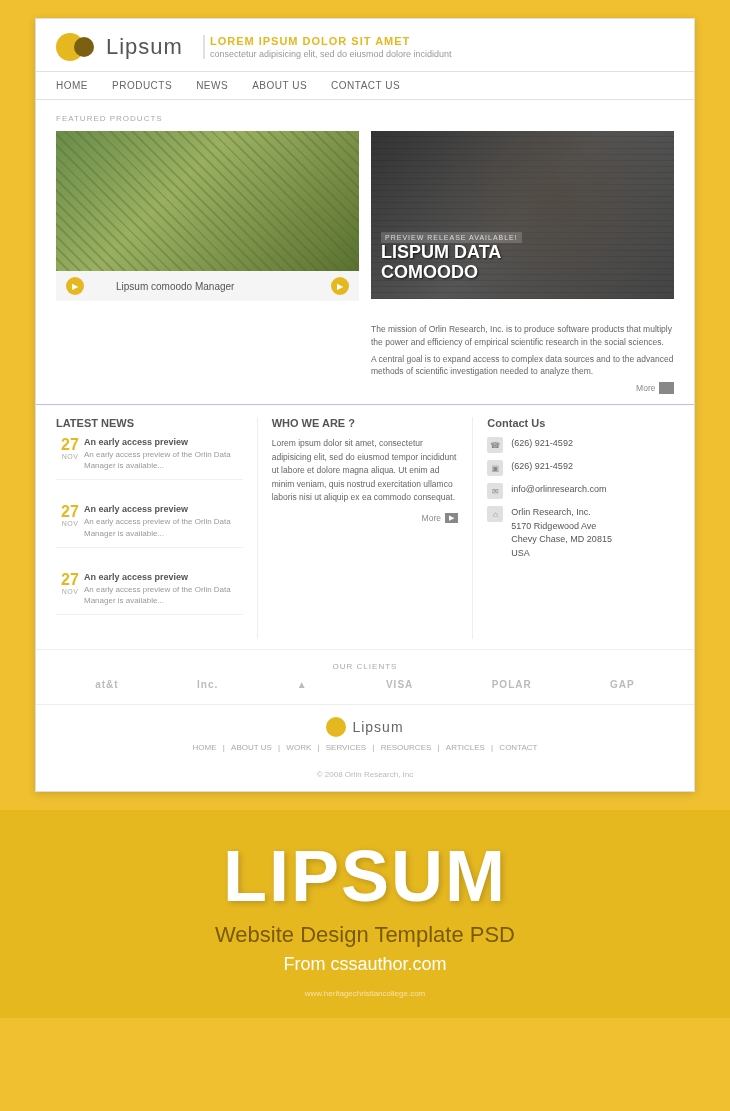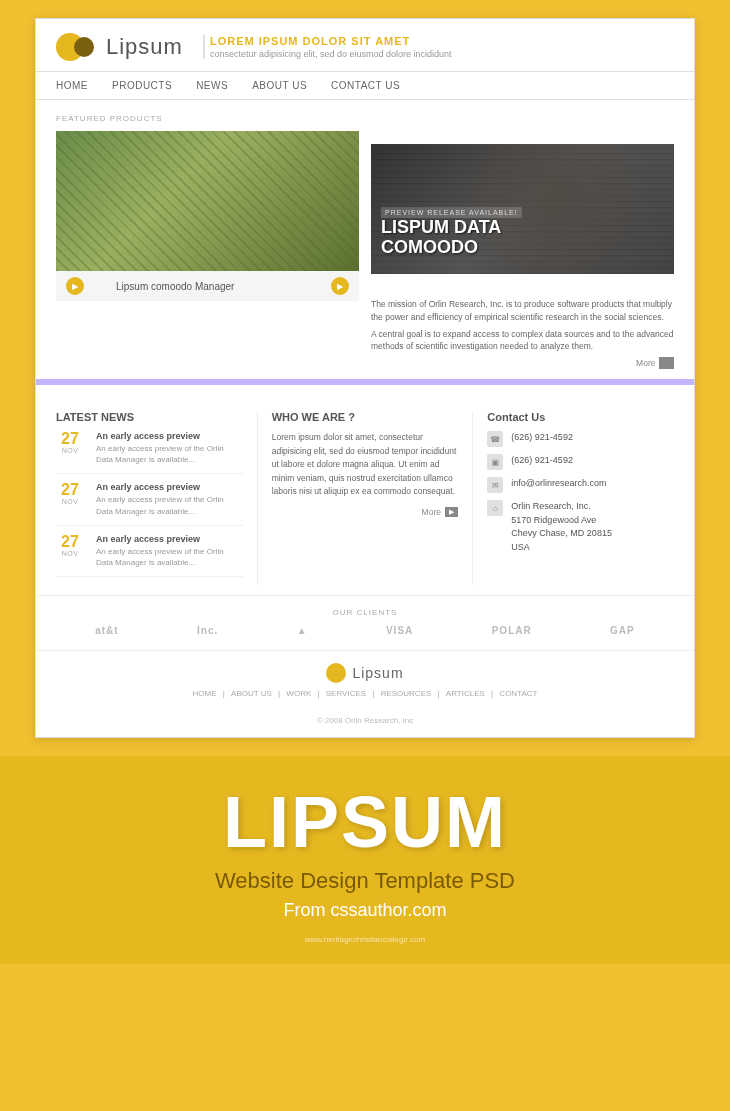--- a/index.html
+++ b/index.html
@@ -142,25 +142,24 @@
       border-radius: 50%;
       display: flex; align-items: center; justify-content: center;
       color: #fff; font-size: 8px;
     }
 
     .featured-right {
       flex: 1;
     }
     .featured-right-image {
       width: 100%;
-      height: 130px;
+      height: 168px;
       background: linear-gradient(135deg, #333 0%, #555 50%, #444 100%);
       position: relative;
       overflow: hidden;
-      margin-top: 13px;
     }
     .featured-right-image::before {
       content: '';
       position: absolute;
       inset: 0;
       background: 
         radial-gradient(circle at 60% 40%, rgba(80,70,60,0.6) 0%, transparent 60%),
         repeating-linear-gradient(0deg, rgba(0,0,0,0.1) 0px, rgba(0,0,0,0.1) 1px, transparent 1px, transparent 6px);
     }
     .featured-overlay-text {
@@ -207,39 +206,39 @@
       background: #888;
       color: #fff;
       font-size: 7px;
       padding: 1px 4px;
     }
 
     
     .three-col {
       display: flex;
       gap: 0;
-      padding: 26px 20px 10px;
-      border-top: 6px solid #c4b5fd;
+      padding: 12px 20px 10px;
+      border-top: 1px solid #c4b5fd;
     }
     .col-news { flex: 1; padding-right: 14px; border-right: 1px solid #eee; }
     .col-who  { flex: 1; padding: 0 14px; border-right: 1px solid #eee; }
     .col-contact { flex: 1; padding-left: 14px; }
 
     .col-title {
       font-size: 11px;
       color: #555;
       font-weight: bold;
       margin-bottom: 8px;
     }
 
     
     .news-item {
       display: flex;
-      gap: 12px;
-      margin-bottom: 8px;
+      gap: 0;
+      margin-bottom: 24px;
       padding-bottom: 8px;
       border-bottom: 1px solid #f0f0f0;
     }
     .news-date {
       text-align: center;
       min-width: 28px;
     }
     .news-date .day {
       font-size: 16px;
       font-weight: bold;

